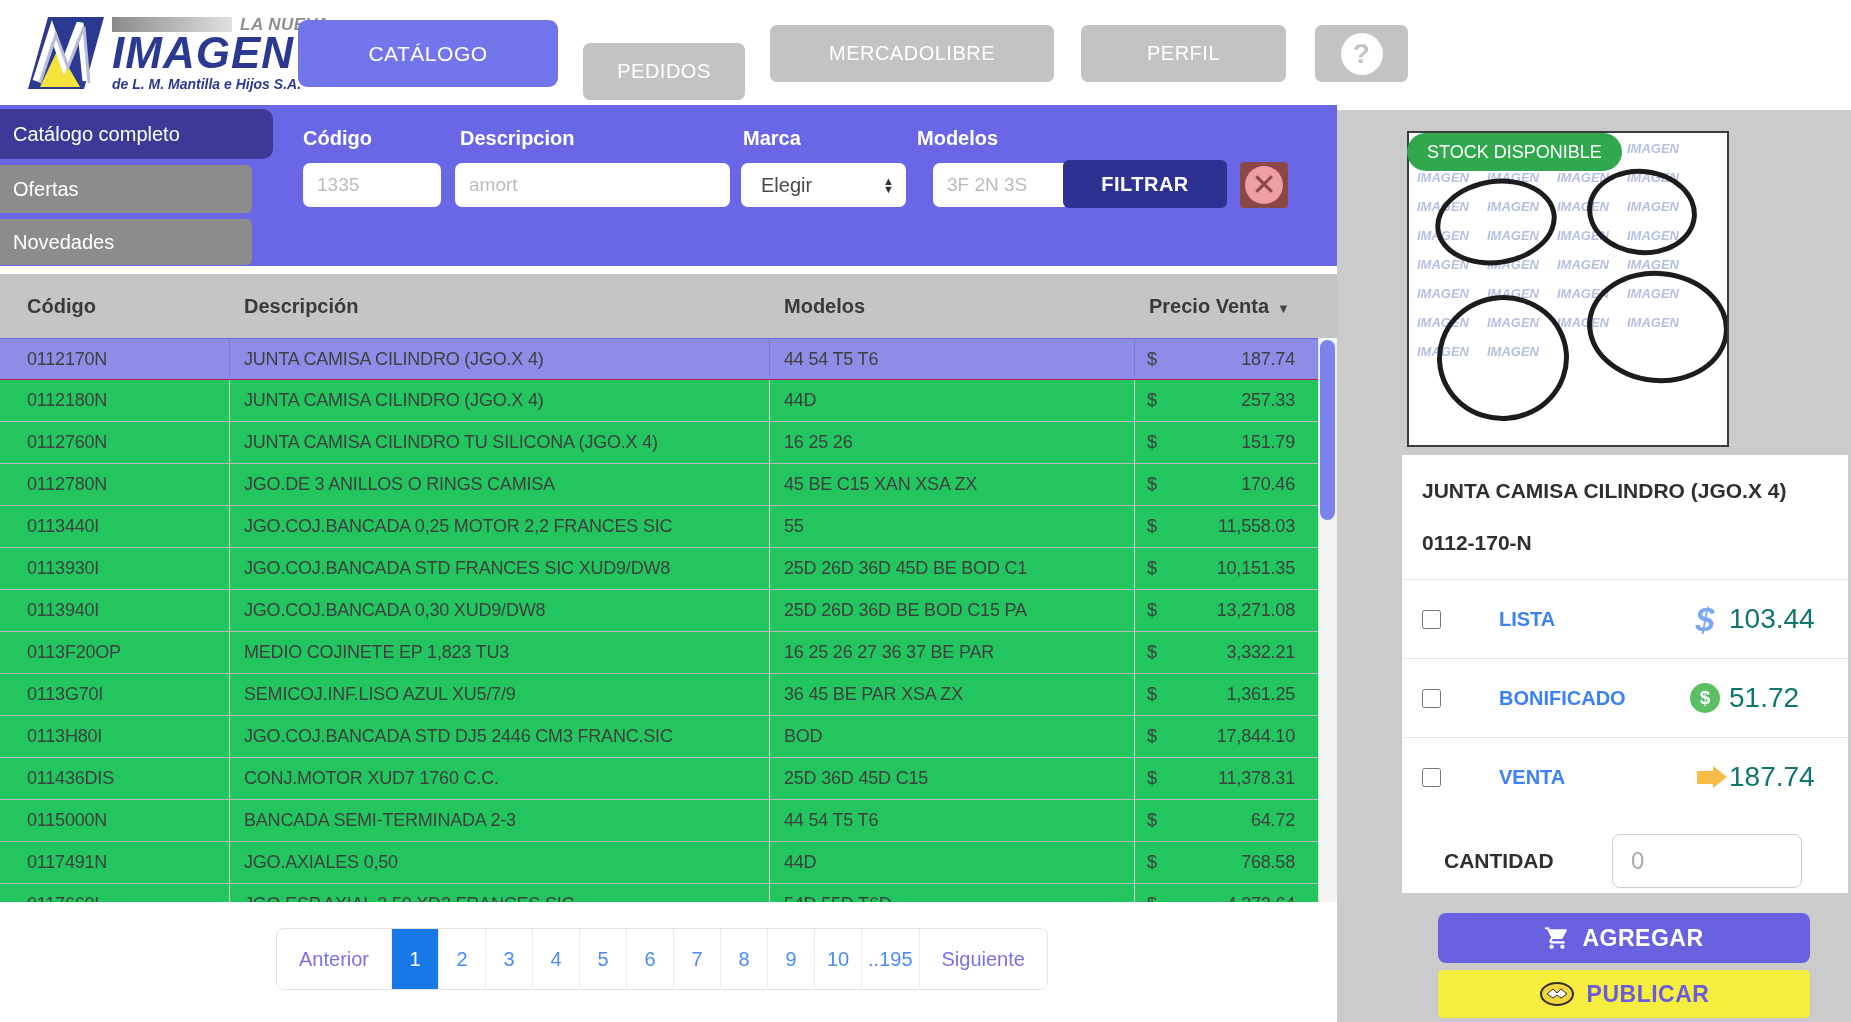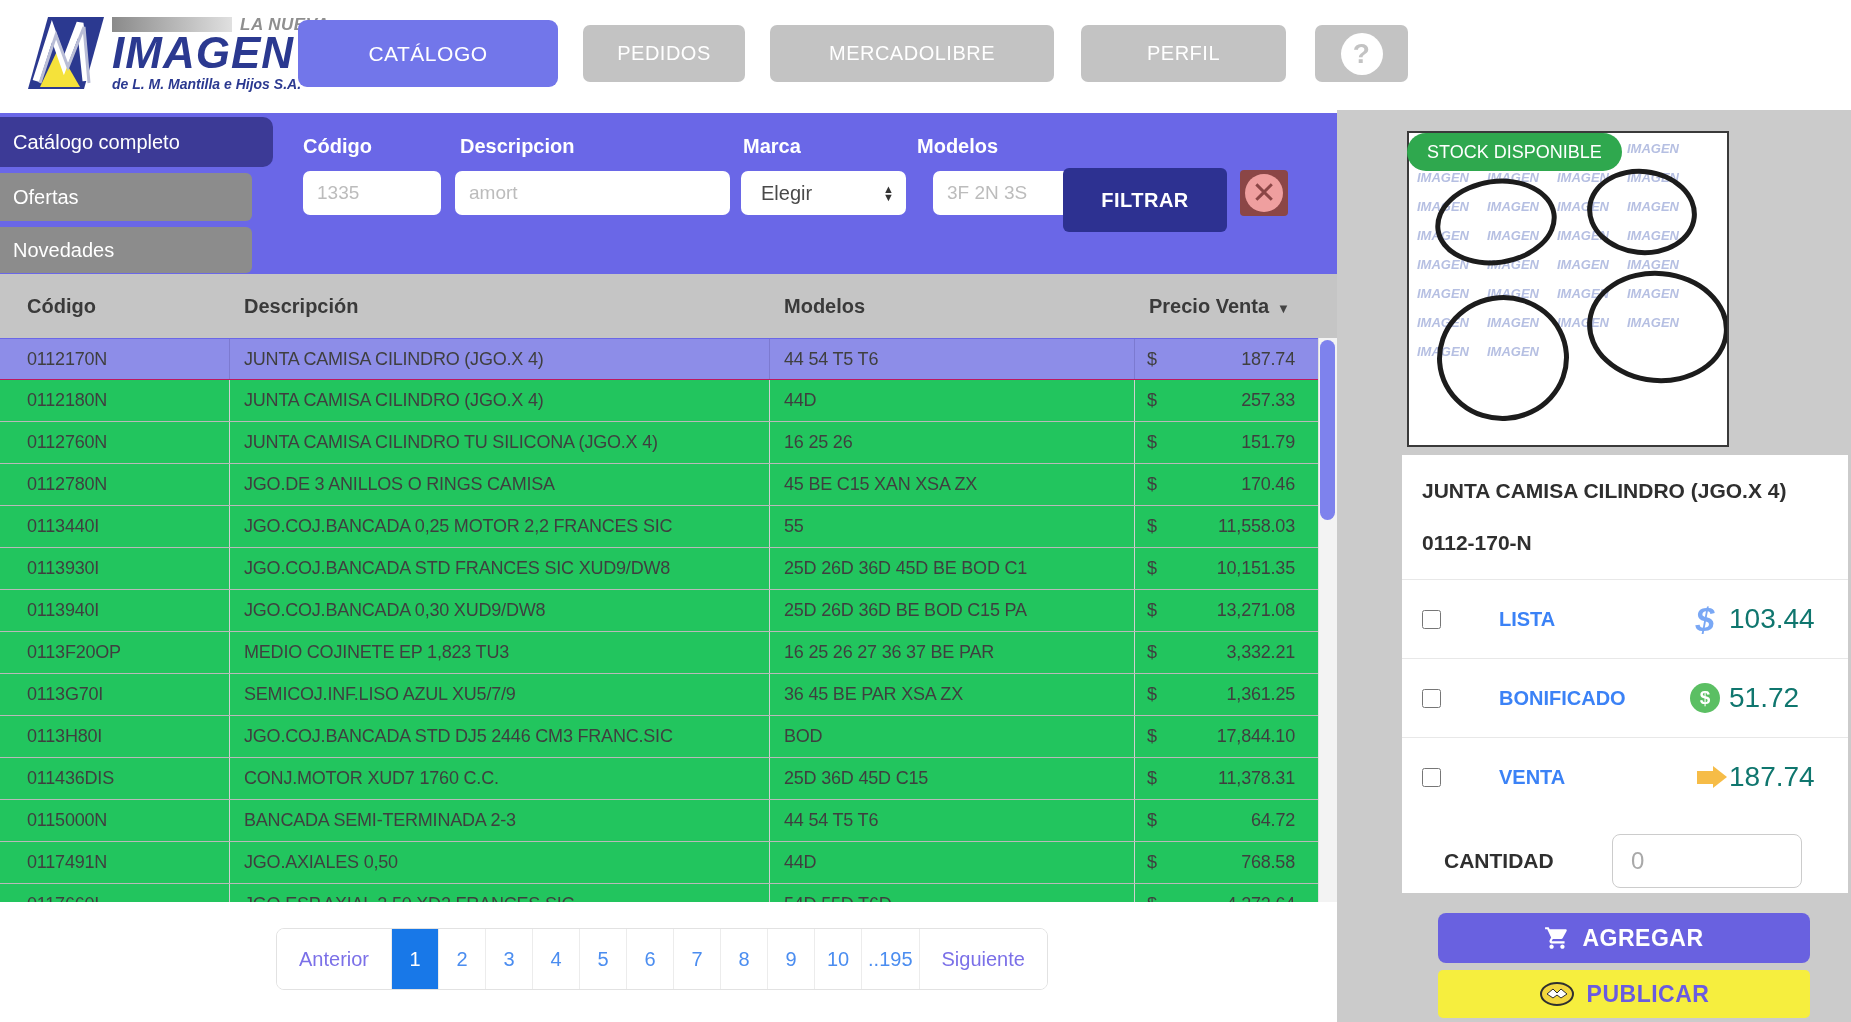--- a/index.html
+++ b/index.html
@@ -12,46 +12,46 @@
   .logo-text { display:flex; flex-direction:column; line-height:1; }
   .logo-top { display:flex; align-items:center; gap:8px; }
   .logo-grad { width:120px; height:15px; background:linear-gradient(90deg,#8a8a8a,#e0e0e0); }
   .la-nueva { font-style:italic; font-weight:bold; font-size:17px; color:#8f8f8f; letter-spacing:.5px; }
   .imagen { font-style:italic; font-weight:bold; font-size:44px; color:#2b3990; letter-spacing:1px; margin-top:-2px; }
   .logo-sub { font-style:italic; font-weight:bold; font-size:14px; color:#2b3990; margin-top:2px; }
   .nav-btn { position:absolute; display:flex; align-items:center; justify-content:center;
     color:#fff; border:none; cursor:pointer; border-radius:7px; letter-spacing:.5px; }
   .btn-catalogo { left:298px; top:20px; width:260px; height:67px; background:#7276ea; font-size:21px; border-radius:9px; }
   .btn-gray { background:#c3c3c3; font-size:20px; }
-  .btn-pedidos { left:583px; top:25px; width:162px; height:57px; }
+  .btn-pedidos { left:583px; top:43px; width:162px; height:57px; }
   .btn-meli { left:770px; top:25px; width:284px; height:57px; }
   .btn-perfil { left:1081px; top:25px; width:205px; height:57px; }
   .btn-help { left:1315px; top:25px; width:93px; height:57px; }
   .help-circle { width:42px; height:42px; border-radius:50%; background:#fff; color:#c3c3c3;
     font-weight:bold; font-size:28px; display:flex; align-items:center; justify-content:center; }
 
   
   .right-bg { position:absolute; left:1337px; top:110px; width:514px; height:912px; background:#cbcbcb; }
 
   
-  .filterbar { position:absolute; left:0; top:113px; width:1337px; height:161px; background:#6a67e7; }
+  .filterbar { position:absolute; left:0; top:105px; width:1337px; height:161px; background:#6a67e7; }
   .tab { position:absolute; left:0; color:#fff; display:flex; align-items:center;
     padding-left:13px; font-size:20px; cursor:pointer; }
   .tab-active { top:4px; width:273px; height:50px; background:#3c3a96; border-radius:0 10px 10px 0; }
   .tab-g1 { top:60px; width:252px; height:48px; background:#8c8c8c; border-radius:0 6px 6px 0; }
   .tab-g2 { top:114px; width:252px; height:46px; background:#8c8c8c; border-radius:0 6px 6px 0; }
   .flabel { position:absolute; top:22px; color:#fff; font-weight:bold; font-size:20px; }
   .finput { position:absolute; top:58px; height:44px; background:#fff; border:none; border-radius:7px;
     padding:0 14px; font-size:19px; color:#555; outline:none; }
   .finput::placeholder { color:#bcbcbc; }
   .fselect { position:absolute; top:58px; height:44px; background:#fff; border-radius:7px;
     display:flex; align-items:center; justify-content:space-between; padding:0 12px 0 20px;
     font-size:20px; color:#4a4a4a; cursor:pointer; }
   .sel-arrows { display:flex; flex-direction:column; font-size:11px; line-height:8px; color:#333; }
-  .filtrar { position:absolute; left:1063px; top:55px; width:164px; height:64px; background:#2d3191;
+  .filtrar { position:absolute; left:1063px; top:55px; width:164px; height:48px; background:#2d3191;
     color:#fff; font-weight:bold; font-size:20px; border:none; border-radius:6px;
     display:flex; align-items:center; justify-content:center; letter-spacing:.5px; cursor:pointer; }
   .clearx { position:absolute; left:1240px; top:57px; width:48px; height:46px; background:#8b4646;
     border-radius:4px; display:flex; align-items:center; justify-content:center; cursor:pointer; }
   .clearx-circle { width:38px; height:38px; border-radius:50%; background:#ef9f9f; color:#8b4646;
     font-weight:bold; font-size:30px; display:flex; align-items:center; justify-content:center; line-height:1; }
 
   
   .table { position:absolute; left:0; top:274px; width:1337px; height:628px; background:#fff; }
   .thead { height:64px; background:#c5c5c5; display:grid;

